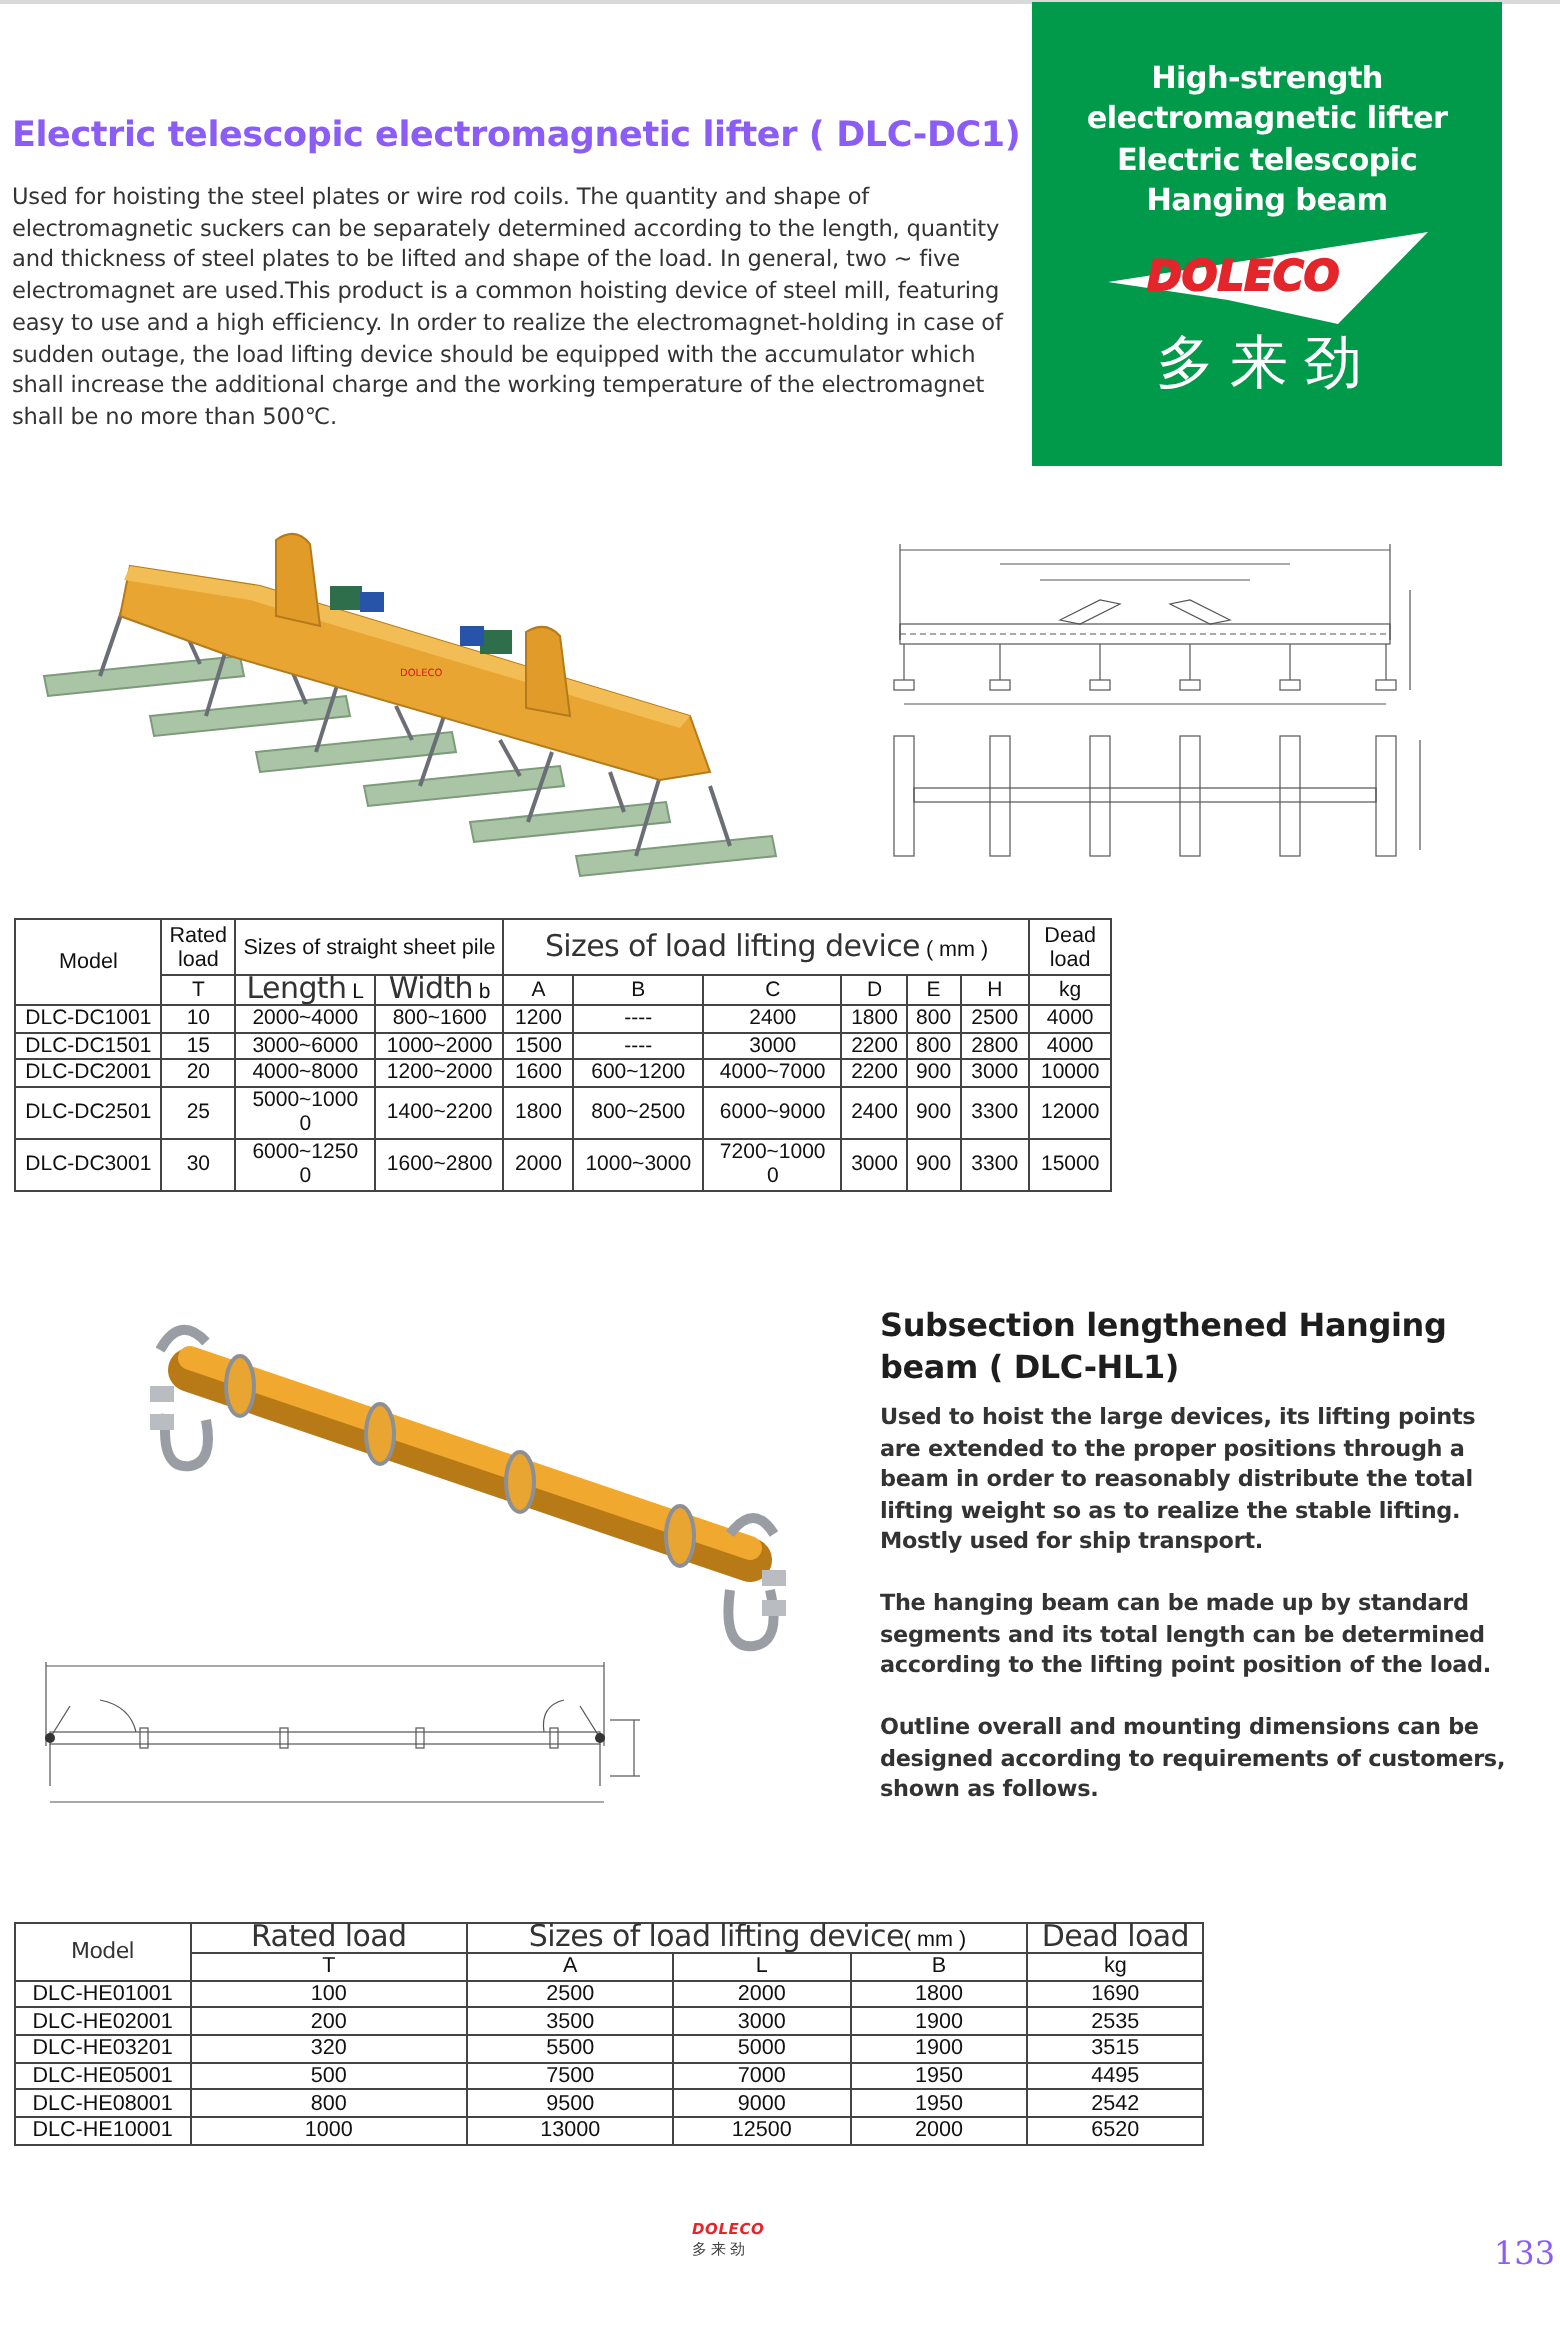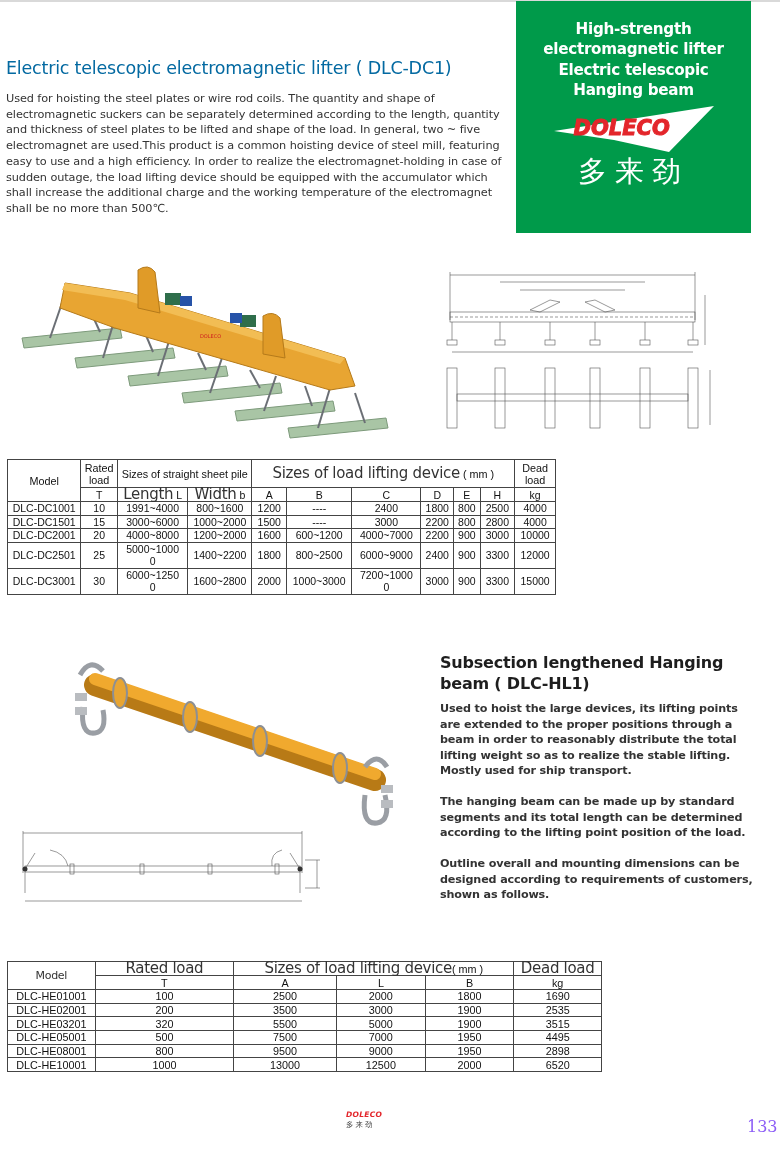--- a/index.html
+++ b/index.html
@@ -1,24 +1,24 @@
 <!DOCTYPE html>
 <html><head>
 <meta charset="utf-8">
 <style>
   * { box-sizing: border-box; margin: 0; padding: 0; }
   html, body { width: 780px; height: 1163px; background: #ffffff; overflow: hidden; }
   body { position: relative; font-family: "DejaVu Sans", sans-serif; color: #222; }
   .topline { position: absolute; left: 0; top: 0; width: 780px; height: 2px; background: #d9d9d9; }
 
-  .title1 { position: absolute; left: 6px; top: 58px; font-size: 17.5px; font-weight: normal; color: #0369a1; letter-spacing: -0.2px; }
+  .title1 { position: absolute; left: 6px; top: 58px; font-size: 17.5px; font-weight: bold; color: #8b5cf6; letter-spacing: -0.2px; }
   .para1 { position: absolute; left: 6px; top: 91px; width: 500px; font-size: 11.3px; line-height: 15.7px; color: #333; letter-spacing: -0.1px; }
 
   .greenbox { position: absolute; left: 516px; top: 1px; width: 235px; height: 232px; background: #009a4a; text-align: center; }
-  .greenbox .gtitle { color: #fff; font-weight: bold; font-size: 15.2px; line-height: 20.3px; margin-top: 18px; letter-spacing: -0.3px; }
+  .greenbox .gtitle { color: #fff; font-weight: bold; font-size: 15.2px; line-height: 20.3px; margin-top: 28px; letter-spacing: -0.3px; }
   .greenbox .gtitle div { white-space: nowrap; }
   .logo-wrap { position: relative; width: 160px; height: 48px; margin: 6px auto 0; }
   .logo-wrap svg { position: absolute; left: 0; top: 0; }
   .logo-text { position: absolute; left: 20px; top: 10px; font-size: 21px; font-weight: bold; color: #e3262b; font-style: italic; letter-spacing: 0px; -webkit-text-stroke: 1px #e3262b; }
   .cn { color: #fff; font-size: 29px; letter-spacing: 8px; margin-top: -2px; font-family: "DejaVu Sans", sans-serif; }
 
   .img1 { position: absolute; left: 10px; top: 258px; width: 380px; height: 190px; }
   .drawing1 { position: absolute; left: 430px; top: 260px; width: 285px; height: 170px; }
 
   table { border-collapse: collapse; position: absolute; font-family: "Liberation Sans", sans-serif; color: #111; }
@@ -158,21 +158,21 @@
     <td style="width:64px">B</td>
     <td style="width:68px">C</td>
     <td style="width:32px">D</td>
     <td style="width:26px">E</td>
     <td style="width:34px">H</td>
     <td>kg</td>
   </tr>
   <tr>
     <td>DLC-DC1001</td>
         <td>10</td>
-    <td>1991~4000</td>
+    <td>2000~4000</td>
         <td>800~1600</td>
     <td>1200</td>
         <td>----</td>
     <td>2400</td>
         <td>1800</td>
     <td>800</td>
         <td>2500</td>
     <td>4000</td>
   </tr>
   <tr>
@@ -340,21 +340,21 @@
         <td>7000</td>
     <td>1950</td>
         <td>4495</td>
   </tr>
   <tr>
     <td>DLC-HE08001</td>
         <td>800</td>
     <td>9500</td>
         <td>9000</td>
     <td>1950</td>
-        <td>2898</td>
+        <td>2542</td>
   </tr>
   <tr>
     <td>DLC-HE10001</td>
         <td>1000</td>
     <td>13000</td>
         <td>12500</td>
     <td>2000</td>
         <td>6520</td>
   </tr>
 </tbody>

